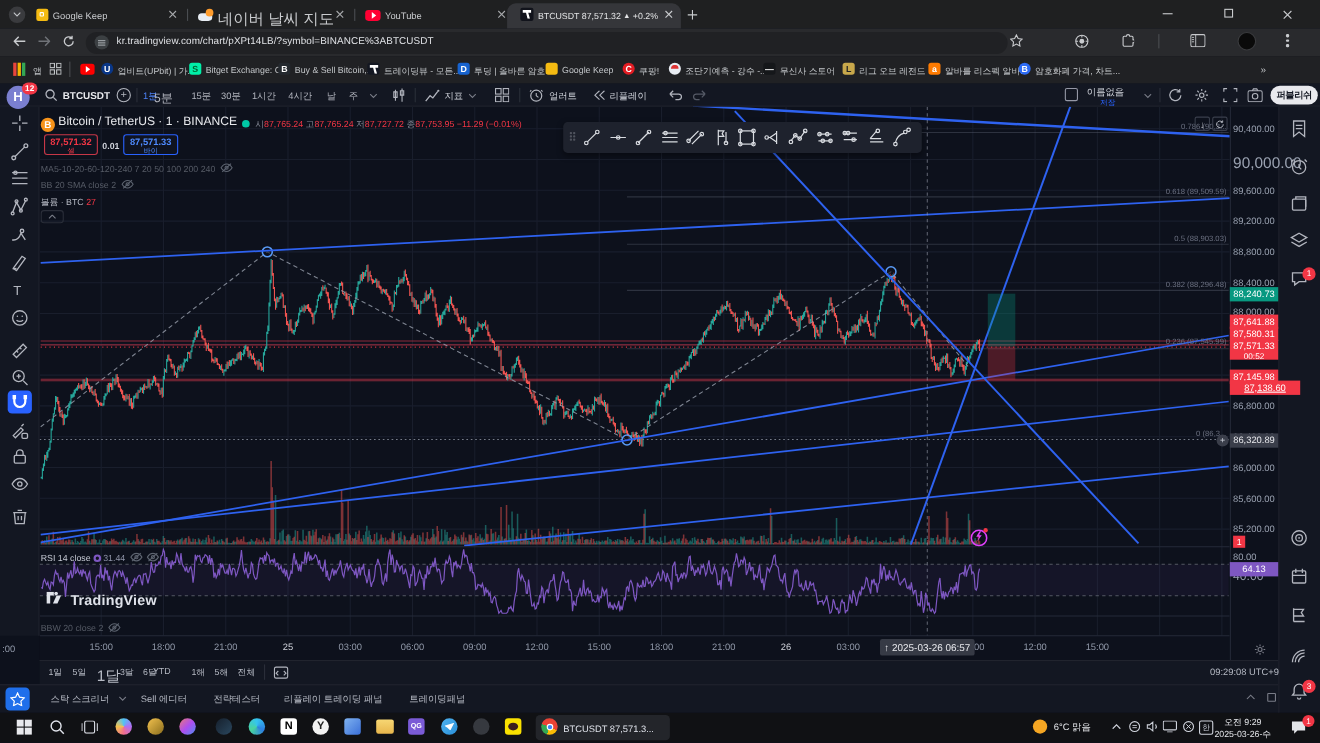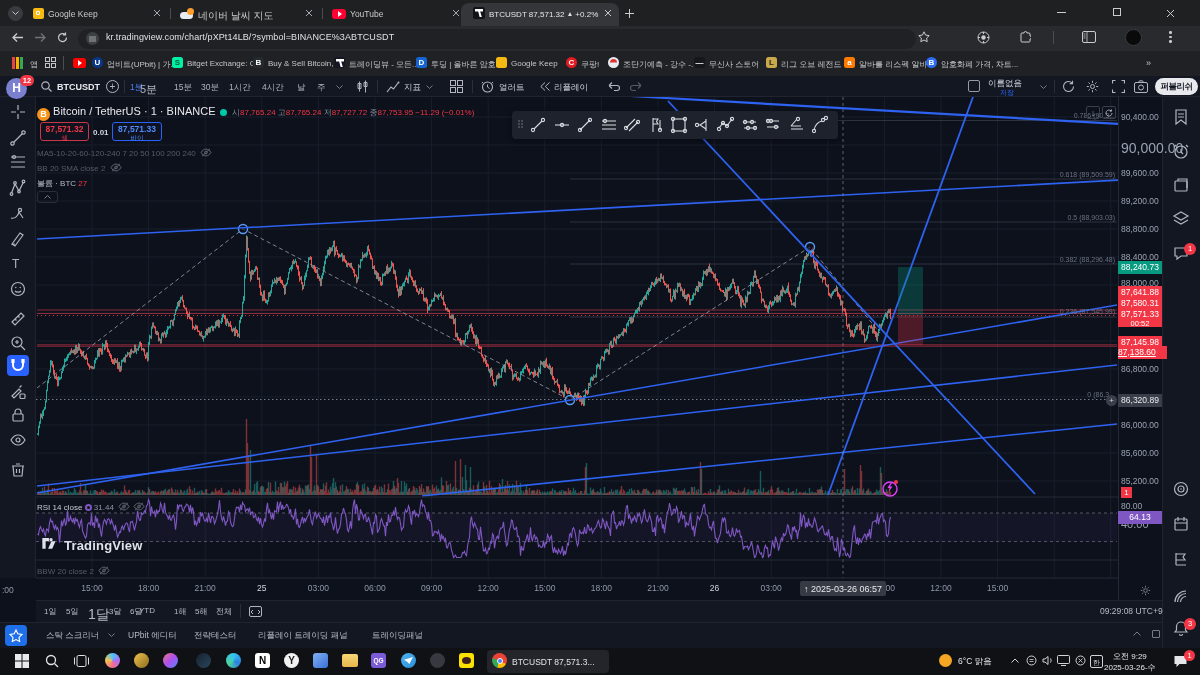--- a/index.html
+++ b/index.html
@@ -15,21 +15,21 @@
 <div class="abs" style="left:170px;top:8px;width:1px;height:11px;background:#4a4d51"></div>
 <div class="abs" style="left:322px;top:8px;width:1px;height:11px;background:#4a4d51"></div>
 <div class="abs" style="left:33px;top:8px;width:11px;height:11px;background:#f5bb12;border-radius:2px"></div>
 <div class="abs" style="left:35.5px;top:10.5px;width:4px;height:4px;border:1.4px solid #fff;border-radius:1px"></div>
 <div class="abs txt" style="left:48px;top:9px;font-size:8.5px;color:#c9cbce">Google Keep</div>
 <svg class="abs" style="left:153px;top:9px;z-index:3" width="8" height="8" viewBox="0 0 8 8">
     <path d="M1 1L7 7M7 1L1 7" stroke="#a6a8ab"></path>
   </svg>
 <div class="abs" style="left:180px;top:12px;width:13px;height:7px;background:#e8edf3;border-radius:4px"></div>
 <div class="abs" style="left:187px;top:8px;width:7px;height:7px;background:#ff9d2e;border-radius:50%"></div>
-<div class="abs txt" style="left:198px;top:9px;font-size:10px;color:#c9cbce">네이버 날씨 지도</div>
+<div class="abs txt" style="left:198px;top:9px;font-size:14px;color:#c9cbce">네이버 날씨 지도</div>
 <svg class="abs" style="left:305px;top:9px;z-index:3" width="8" height="8" viewBox="0 0 8 8">
     <path d="M1 1L7 7M7 1L1 7" stroke="#a6a8ab"></path>
   </svg>
 <div class="abs" style="left:332px;top:8.5px;width:14px;height:10px;background:#f03;border-radius:3px"></div>
 <div class="abs" style="left:338px;top:10.5px;width:0;height:0;border-left:4px solid #fff;border-top:3px solid transparent;border-bottom:3px solid transparent"></div>
 <div class="abs txt" style="left:350px;top:9px;font-size:8.5px;color:#c9cbce">YouTube</div>
 <svg class="abs" style="left:452px;top:9px;z-index:3" width="8" height="8" viewBox="0 0 8 8">
     <path d="M1 1L7 7M7 1L1 7" stroke="#a6a8ab"></path>
   </svg>
 <div class="abs" style="left:473px;top:7px;width:12px;height:12px;background:#11131b;border-radius:2px"></div>
@@ -508,21 +508,21 @@
 <div class="abs txt" style="left:1121px;top:448.0px;font-size:8.5px;color:#9aa2b1;z-index:3">85,600.00</div>
 <div class="abs txt" style="left:1121px;top:476.0px;font-size:8.5px;color:#9aa2b1;z-index:3">85,200.00</div>
 <div class="abs" style="left:1118px;top:260.5px;width:44px;height:13px;background:#089981;color:#fff;font-size:8.5px;text-align:center;line-height:13px;z-index:4;">88,240.73</div>
 <div class="abs" style="left:1118px;top:285.5px;width:44px;height:13px;background:#f23645;color:#fff;font-size:8.5px;text-align:center;line-height:13px;z-index:4;">87,641.88</div>
 <div class="abs" style="left:1118px;top:296.5px;width:44px;height:13px;background:#f23645;color:#fff;font-size:8.5px;text-align:center;line-height:13px;z-index:4;">87,580.31</div>
 <div class="abs" style="left:1118px;top:309px;width:44px;height:18px;background:#f23645;color:#fff;font-size:8.5px;text-align:center;z-index:5;line-height:9px">
     <div style="margin-top:1px">87,571.33</div>
     <div style="font-size:7.5px">00:52</div>
   </div>
 <div class="abs" style="left:1118px;top:335.5px;width:44px;height:13px;background:#f23645;color:#fff;font-size:8.5px;text-align:center;line-height:13px;z-index:4;">87,145.98</div>
-<div class="abs" style="left:1118px;top:345.5px;width:49px;height:13px;background:#f23645;color:#fff;font-size:8.5px;line-height:13px;z-index:4;text-decoration:underline;">87,138.60</div>
+<div class="abs" style="left:1118px;top:345.5px;width:64px;height:13px;background:#f23645;color:#fff;font-size:8.5px;text-align:center;line-height:13px;z-index:4;text-decoration:underline;">87,138.60</div>
 <div class="abs" style="left:1118px;top:393.5px;width:44px;height:13px;background:#3a3e4a;color:#e8e9ed;font-size:8.5px;text-align:center;line-height:13px;z-index:4;">86,320.89</div>
 <div class="abs" style="left:1106px;top:394.5px;width:11px;height:11px;border-radius:50%;background:#3a3e4a;color:#cfd3dc;font-size:8px;text-align:center;line-height:11px;z-index:5">+</div>
 <div class="abs" style="left:1121px;top:486.5px;width:11px;height:11px;background:#f23645;color:#fff;font-size:8px;text-align:center;line-height:11px;z-index:4;">1</div>
 <div class="abs txt" style="left:1121px;top:501.0px;font-size:8.5px;color:#9aa2b1;z-index:3">80.00</div>
 <div class="abs txt" style="left:1121px;top:518px;font-size:11px;color:#9aa2b1;z-index:3">40.00</div>
 <div class="abs" style="left:1118px;top:510.5px;width:44px;height:13px;background:#7e57c2;color:#fff;font-size:8.5px;text-align:center;line-height:13px;z-index:4;">64.13</div>
 <svg class="abs" style="left:1140px;top:585px;z-index:3" width="11" height="11" viewBox="0 0 11 11">
     <circle cx="5.5" cy="5.5" r="1.8" stroke="#787b86" fill="none"></circle>
     <path d="M5.5 0.8v1.6M5.5 8.6v1.6M0.8 5.5h1.6M8.6 5.5h1.6M2.2 2.2l1.1 1.1M7.7 7.7l1.1 1.1M8.8 2.2L7.7 3.3M3.3 7.7L2.2 8.8" stroke="#787b86"></path>
   </svg>
@@ -586,21 +586,21 @@
     <rect x="1.5" y="2.5" width="12" height="10" rx="1.5" stroke="#b2b5be" fill="none"></rect>
     <path d="M5 6l-2 2 2 2M10 6l2 2-2 2" stroke="#b2b5be" fill="none"></path>
   </svg>
 <div class="abs txt" style="left:1100px;top:606px;font-size:8.5px;color:#b6bac4">09:29:08 UTC+9</div>
 <div class="abs" style="left:0;top:622px;width:1162px;height:26px;background:#131722;border-top:1px solid #21242e"></div>
 <div class="abs" style="left:5px;top:625px;width:22px;height:21px;background:#1f6feb;border-radius:4px"></div>
 <svg class="abs" style="left:9px;top:629px;z-index:4" width="14" height="13" viewBox="0 0 14 13">
     <path d="M7 1l1.8 3.8 4.2.6-3 3 .7 4.1L7 10.6l-3.7 1.9.7-4.1-3-3 4.2-.6z" stroke="#fff" fill="none" stroke-width="1.1"></path>
   </svg>
 <div class="abs txt" style="left:46px;top:630px;font-size:8.5px;color:#b6bac4">스탁 스크리너</div>
-<div class="abs txt" style="left:128px;top:630px;font-size:8.5px;color:#b6bac4">UPbit 에디터</div>
+<div class="abs txt" style="left:128px;top:630px;font-size:8.5px;color:#b6bac4">Sell 에디터</div>
 <div class="abs txt" style="left:194px;top:630px;font-size:8.5px;color:#b6bac4">전략테스터</div>
 <div class="abs txt" style="left:258px;top:630px;font-size:8.5px;color:#b6bac4">리플레이 트레이딩 패널</div>
 <div class="abs txt" style="left:372px;top:630px;font-size:8.5px;color:#b6bac4">트레이딩패널</div>
 <svg class="abs" style="left:108px;top:633px;z-index:3" width="7" height="5" viewBox="0 0 7 5">
     <path d="M0.5 0.5L3.5 3.5L6.5 0.5" stroke="#787b86" fill="none"></path>
   </svg>
 <svg class="abs" style="left:1133px;top:631px;z-index:3" width="8" height="5" viewBox="0 0 8 5">
     <path d="M0.5 4.5L4 1L7.5 4.5" stroke="#787b86" fill="none"></path>
   </svg>
 <div class="abs" style="left:1152px;top:630px;width:8px;height:8px;border:1px solid #787b86;border-radius:1px"></div>

